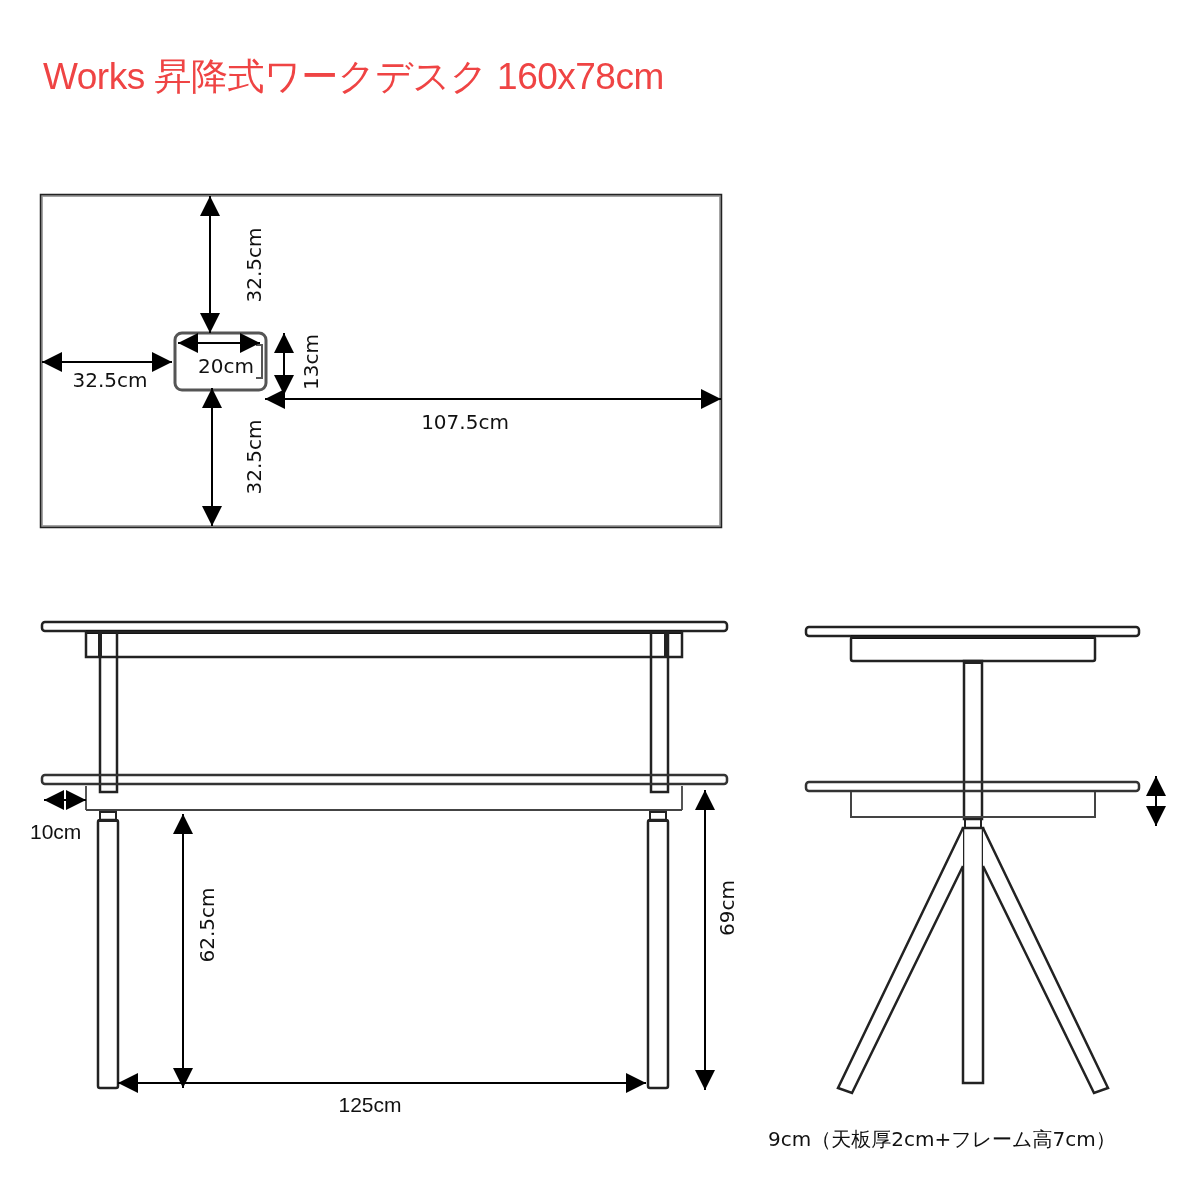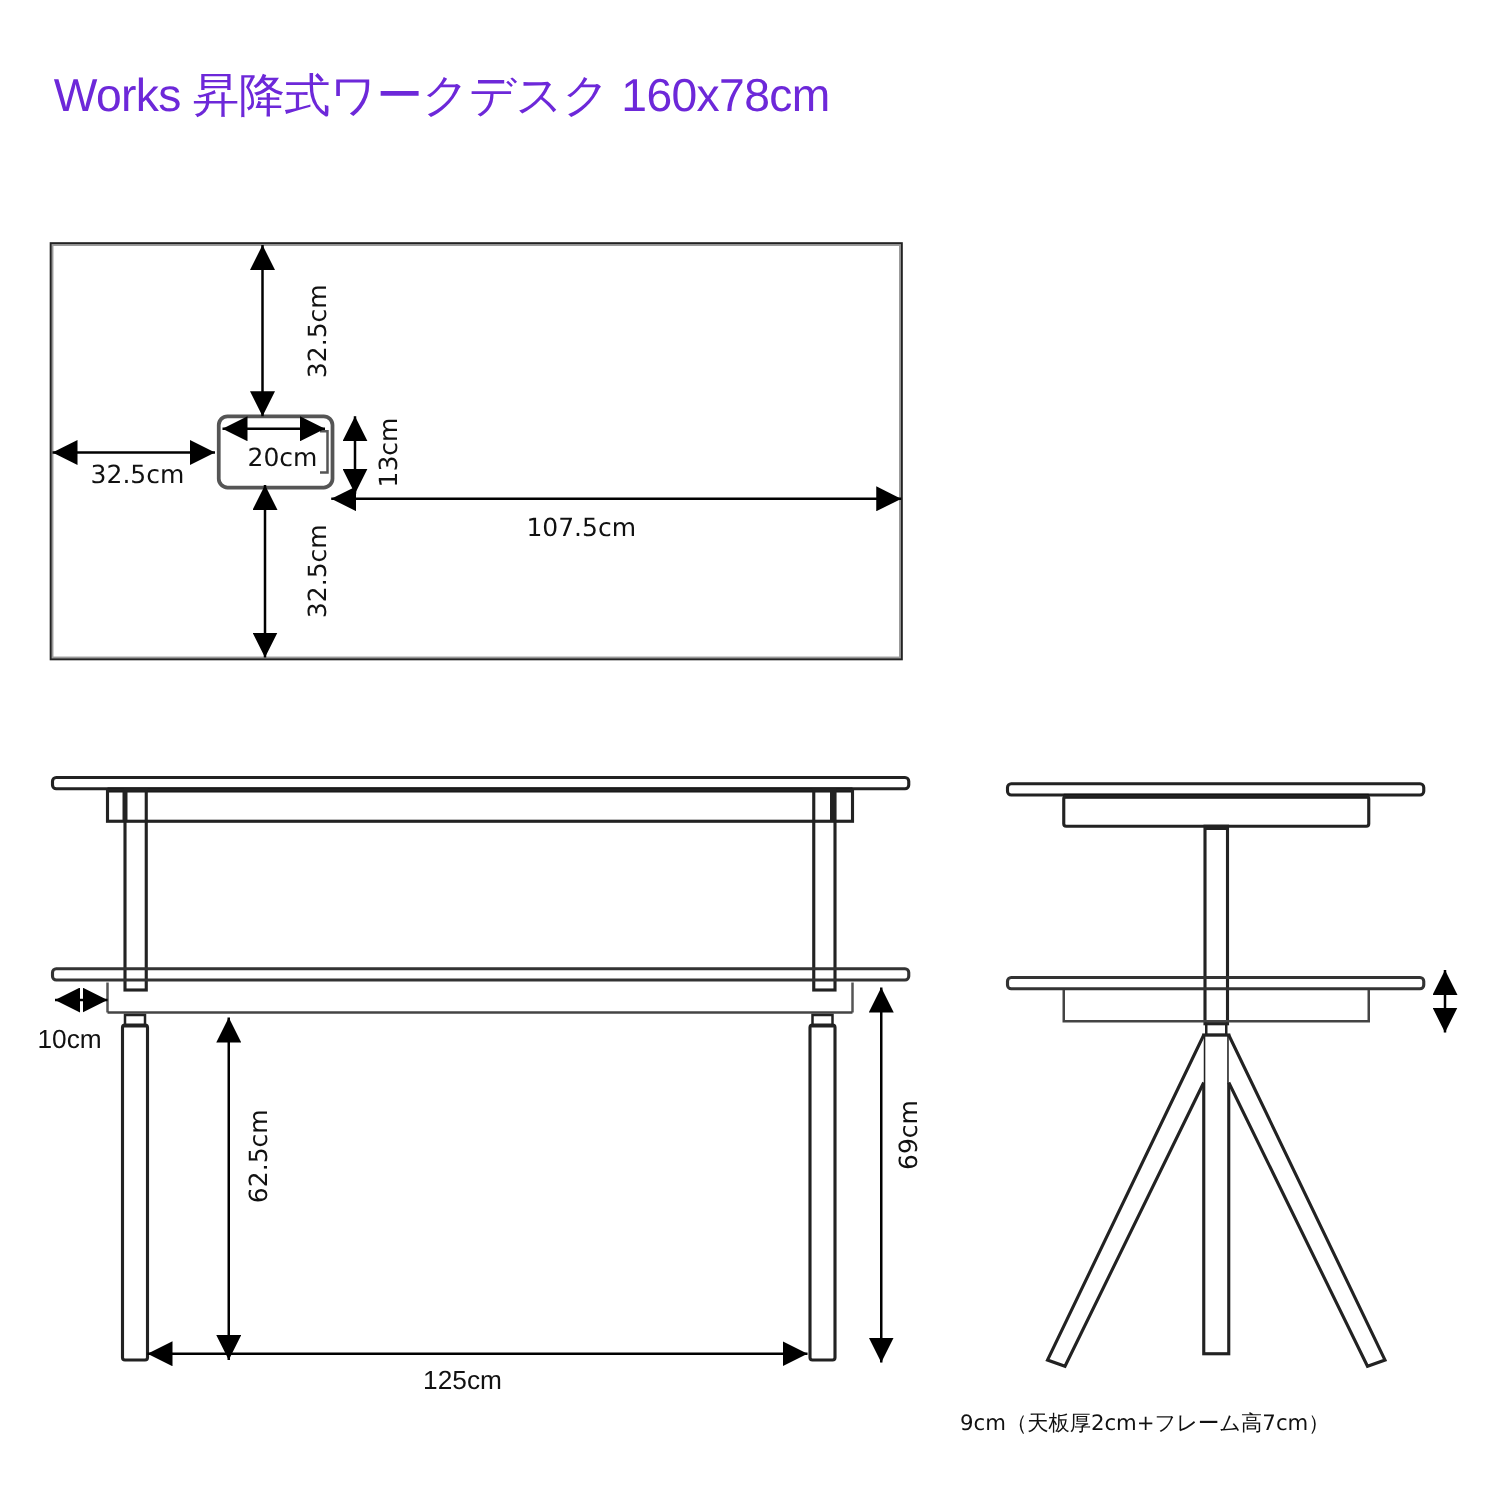--- a/index.html
+++ b/index.html
@@ -1,23 +1,23 @@
 <!DOCTYPE html>
 <html><head>
 <meta charset="utf-8">
 <style>
   html, body { margin: 0; padding: 0; background: #ffffff; }
   body { width: 1200px; height: 1200px; position: relative; overflow: hidden;
          font-family: "DejaVu Sans", "Liberation Sans", sans-serif; color: #111; }
   .title { position: absolute; left: 43px; top: 52px; font-size: 37px; line-height: 50px;
-           font-family: "Liberation Sans", "DejaVu Sans", sans-serif; letter-spacing: -0.5px; color: #6d28d9; }
+           font-family: "Liberation Sans", "DejaVu Sans", sans-serif; letter-spacing: -0.5px; color: #ef4444; }
   svg.drawing { position: absolute; left: 0; top: 0; }
   .lbl { font-family: "DejaVu Sans", "Liberation Sans", sans-serif; font-size: 20px; fill: #111; }
   .lbl-narrow { font-family: "Liberation Sans", "DejaVu Sans", sans-serif; font-size: 21px; fill: #111; }
-  .caption { position: absolute; left: 768px; top: 1125px; font-size: 17px; line-height: 28px; color: #111;
+  .caption { position: absolute; left: 768px; top: 1125px; font-size: 20px; line-height: 28px; color: #111;
              font-family: "DejaVu Sans", "Liberation Sans", sans-serif; white-space: nowrap; }
 </style>
 </head>
 <body>
 
 <div class="title">Works 昇降式ワークデスク 160x78cm</div>
 
 <svg class="drawing" width="1200" height="1200" viewBox="0 0 1200 1200">
   <defs>
     <marker id="ah" viewBox="0 0 10 10" refX="10" refY="5" markerWidth="8" markerHeight="8" orient="auto-start-reverse" markerUnits="userSpaceOnUse">

